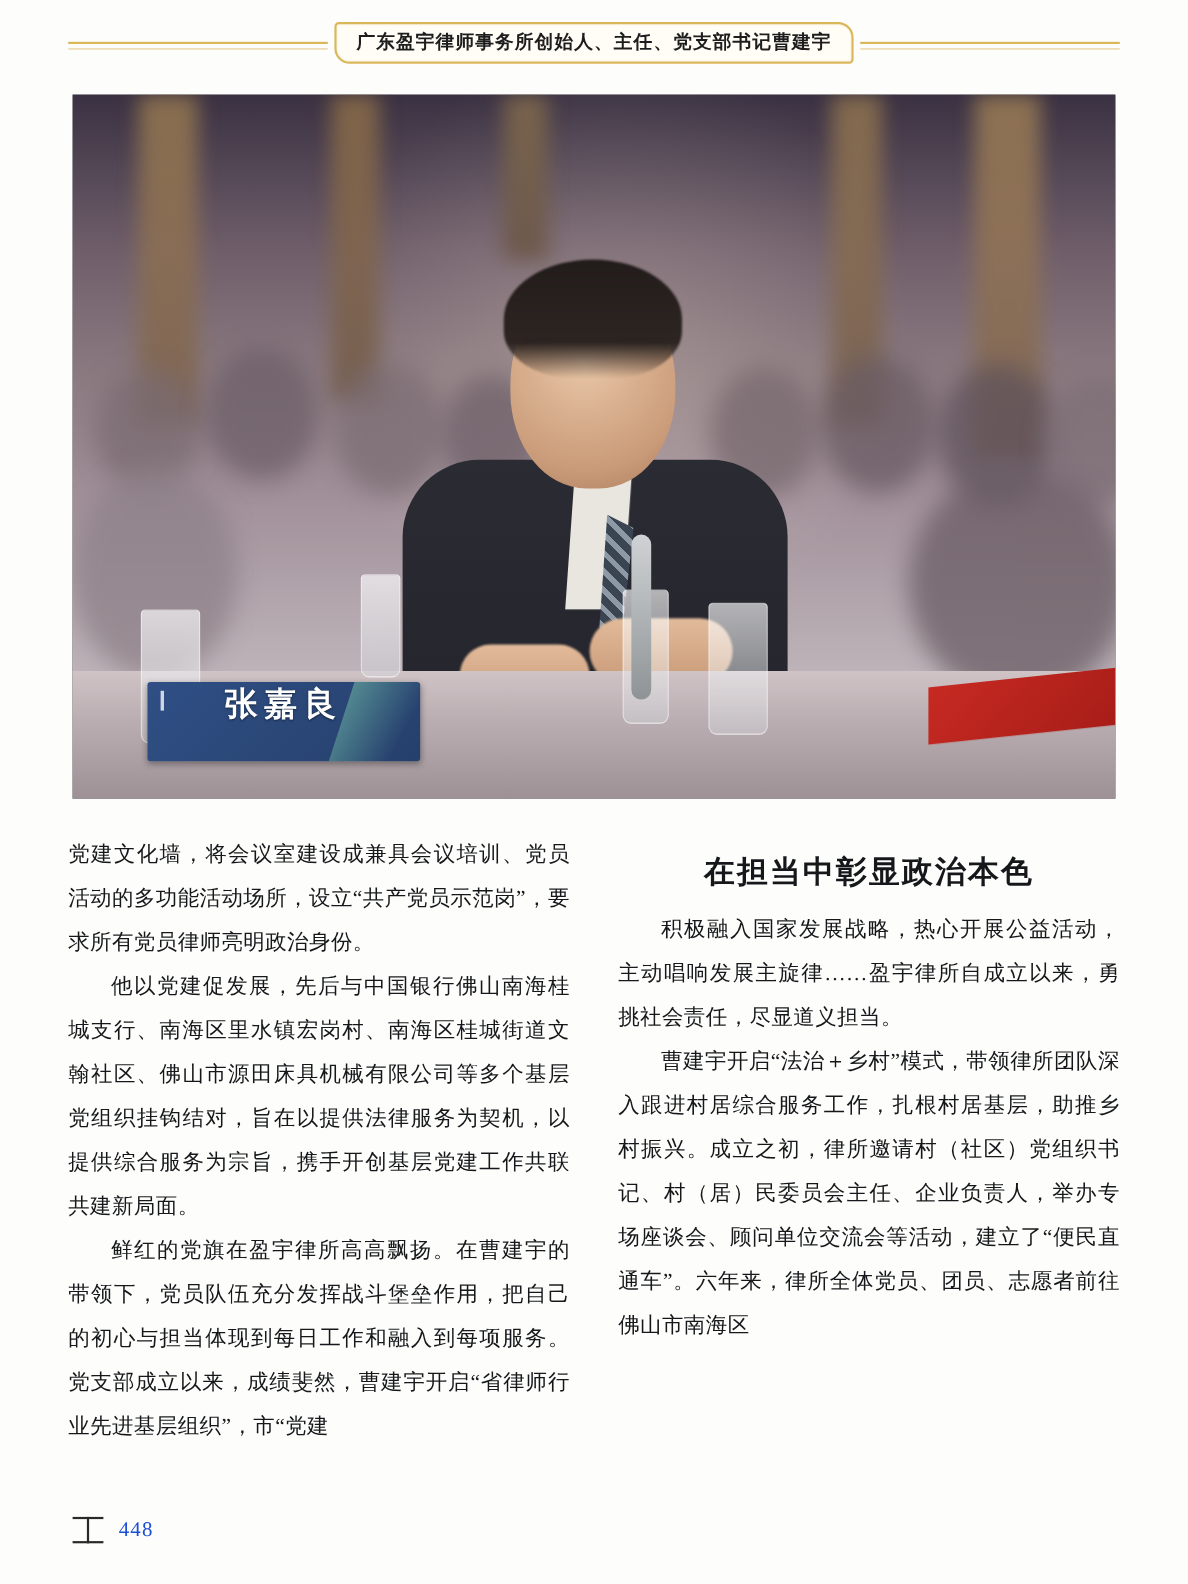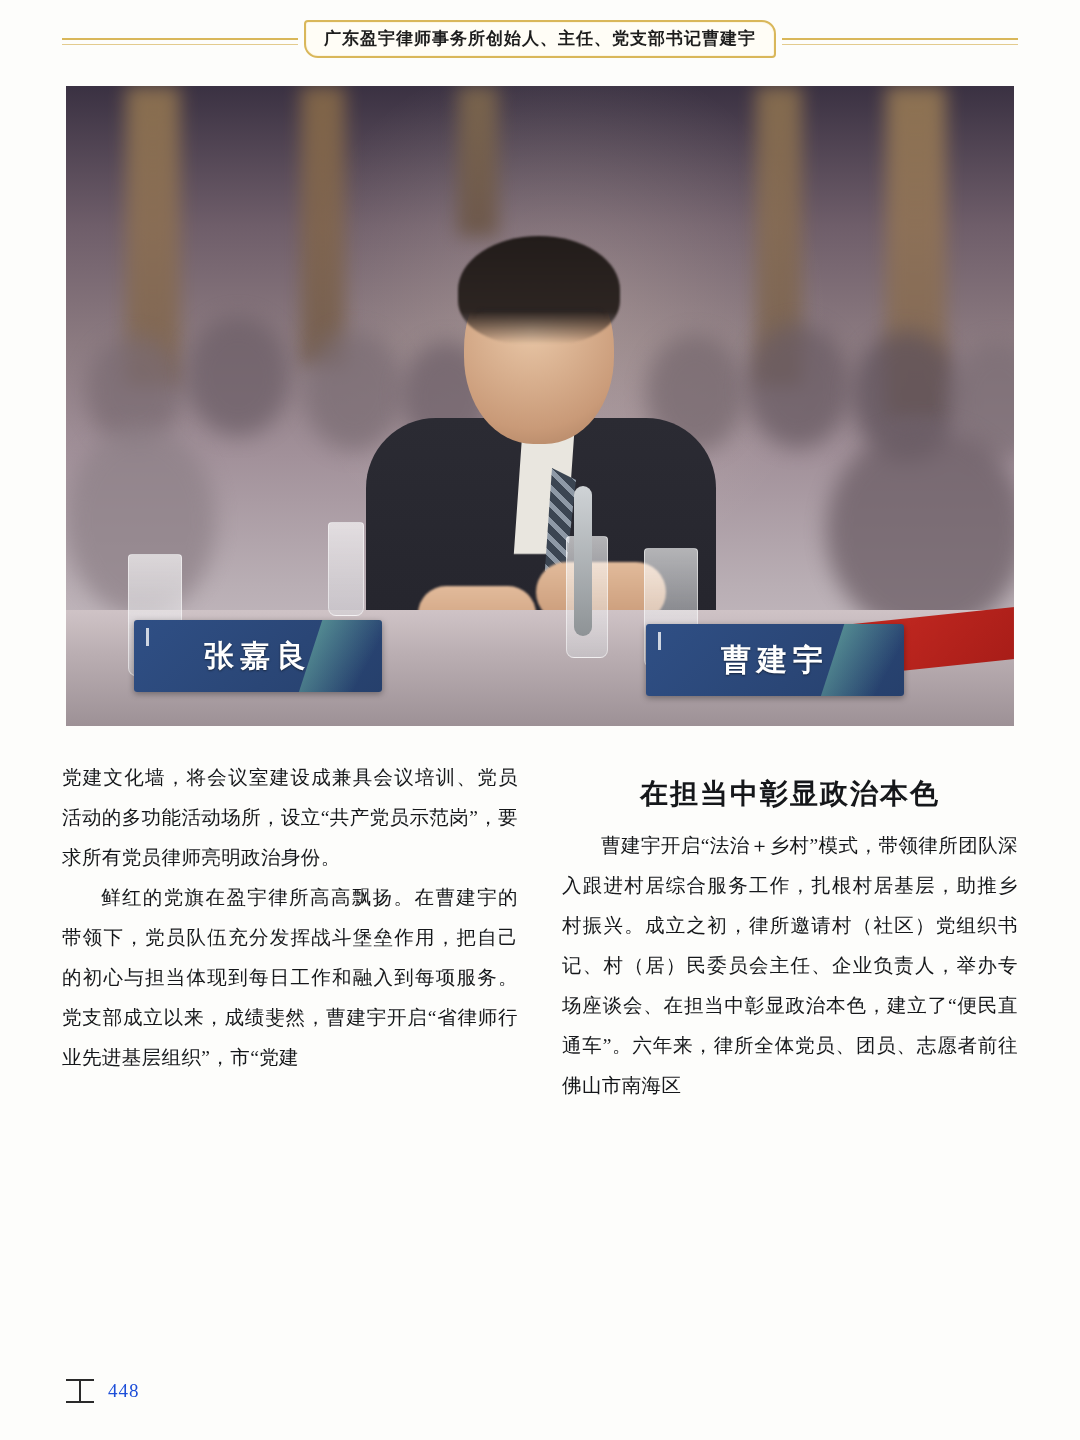--- a/index.html
+++ b/index.html
@@ -168,21 +168,21 @@
     height: 116px;
     background: linear-gradient(180deg, #cfc3c6 0%, #b9adb1 40%, #9d9196 100%);
   }
   .nameplate {
     position: absolute;
     height: 72px;
     background: linear-gradient(135deg, #2f4f85 0%, #2a4676 60%, #26406c 100%);
     border-radius: 3px;
     box-shadow: 0 2px 6px rgba(0,0,0,0.35);
     display: flex;
-    align-items: center;
+    align-items: flex-start;
     justify-content: center;
     overflow: hidden;
   }
   .nameplate::before {
     content: "";
     position: absolute;
     right: -18px;
     top: -10px;
     width: 90px;
     height: 110px;
@@ -359,38 +359,36 @@
       <div class="glass" style="left:262px; top:436px; width:34px; height:92px;"></div>
       <div class="glass" style="left:500px; top:450px; width:40px; height:120px;"></div>
       <div class="glass" style="left:578px; top:462px; width:52px; height:118px;"></div>
       <div class="mic" style="left:508px; top:400px; height:150px;"></div>
       <div class="red-banner"></div>
 
       <div class="nameplate np-left">
         <span class="np-logo"></span>
         <span class="np-text">张嘉良</span>
       </div>
-      <div class="nameplate np-right">
-        <span class="np-logo"></span>
-        <span class="np-text">曹建宇</span>
-      </div>
 
     </div>
   </div>
 
   <div class="columns">
 
     <div class="col">
       <p>党建文化墙，将会议室建设成兼具会议培训、党员活动的多功能活动场所，设立“共产党员示范岗”，要求所有党员律师亮明政治身份。</p>
+      <p class="indent">他以党建促发展，先后与中国银行佛山南海桂城支行、南海区里水镇宏岗村、南海区桂城街道文翰社区、佛山市源田床具机械有限公司等多个基层党组织挂钩结对，旨在以提供法律服务为契机，以提供综合服务为宗旨，携手开创基层党建工作共联共建新局面。</p>
       <p class="indent">鲜红的党旗在盈宇律所高高飘扬。在曹建宇的带领下，党员队伍充分发挥战斗堡垒作用，把自己的初心与担当体现到每日工作和融入到每项服务。党支部成立以来，成绩斐然，曹建宇开启“省律师行业先进基层组织”，市“党建</p>
     </div>
 
     <div class="col">
       <h2 class="section-heading">在担当中彰显政治本色</h2>
-      <p class="indent">曹建宇开启“法治＋乡村”模式，带领律所团队深入跟进村居综合服务工作，扎根村居基层，助推乡村振兴。成立之初，律所邀请村（社区）党组织书记、村（居）民委员会主任、企业负责人，举办专场座谈会、在担当中彰显政治本色，建立了“便民直通车”。六年来，律所全体党员、团员、志愿者前往佛山市南海区</p>
+      <p class="indent">积极融入国家发展战略，热心开展公益活动，主动唱响发展主旋律……盈宇律所自成立以来，勇挑社会责任，尽显道义担当。</p>
+      <p class="indent">曹建宇开启“法治＋乡村”模式，带领律所团队深入跟进村居综合服务工作，扎根村居基层，助推乡村振兴。成立之初，律所邀请村（社区）党组织书记、村（居）民委员会主任、企业负责人，举办专场座谈会、顾问单位交流会等活动，建立了“便民直通车”。六年来，律所全体党员、团员、志愿者前往佛山市南海区</p>
     </div>
 
   </div>
 
   <div class="footer">
     <div class="footer-mark">
         <span></span>
       </div>
     <div class="page-number">448</div>
   </div>

